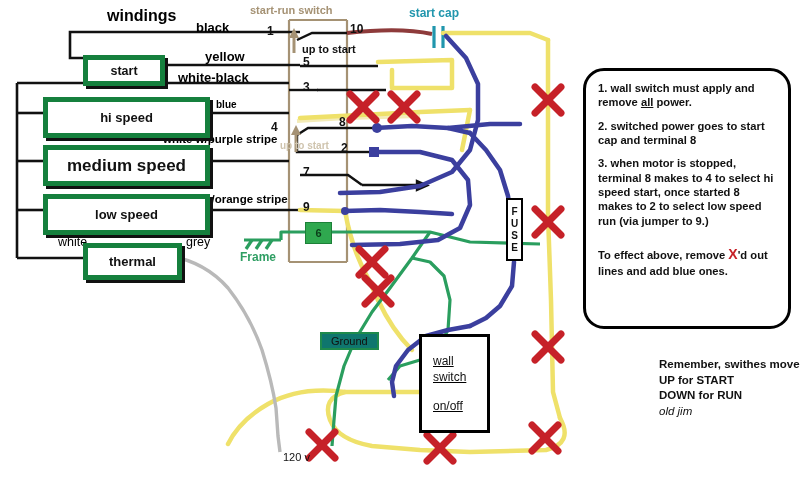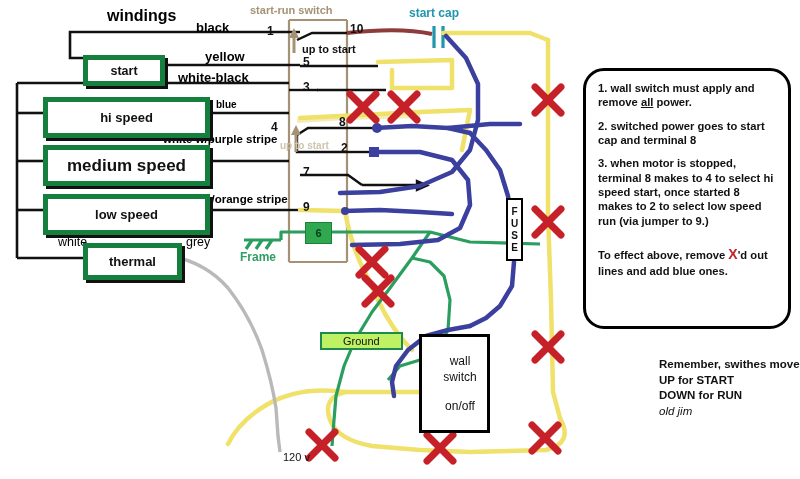--- a/index.html
+++ b/index.html
@@ -42,21 +42,22 @@
   .notes u{text-decoration:underline;}
   .xred{color:#c62128;font-weight:bold;font-size:14px;}
 
   
   .wallsw{
     position:absolute;
     background:#fff;
     border:3px solid #000;
     box-sizing:border-box;
     padding:16px 0 0 0;
-    text-align:center;
+    text-align:left;
+    text-decoration:underline;
   }
   .wallsw div{font-size:12px;color:#111;padding-left:11px;line-height:1.35;}
   .wallsw .sp{height:13px;}
 
   
   .fuse{
     position:absolute;
     border:2px solid #000;
     background:#fff;
     box-sizing:border-box;
@@ -72,24 +73,24 @@
     background:#2fa84f;
     border:1px solid #1c8038;
     color:#0b3d1a;
     font-weight:bold;font-size:11px;
     display:flex;align-items:center;justify-content:center;
   }
   
   .gtag{
     position:absolute;
     border:2px solid #1e8a4c;
-    background:#bef264;
+    background:#0f766e;
     color:#111;
     font-size:11px;
-    padding:1px 21px;
+    padding:1px 9px;
   }
   .term{position:absolute;font-weight:bold;font-size:12px;color:#111;}
   .swlabel{position:absolute;color:#a59274;font-weight:bold;font-size:11px;}
   .ghost{position:absolute;color:#cfc4ae;font-weight:bold;font-size:10px;}
   .startcap{position:absolute;color:#2196ad;font-weight:bold;font-size:12px;}
   .frame{position:absolute;color:#2f9e63;font-weight:bold;font-size:12px;}
   .v120{position:absolute;font-size:11px;color:#111;}
   .rem{position:absolute;font-size:11.5px;font-weight:bold;color:#111;line-height:1.35;margin-left:48px;}
   .rem i{font-weight:normal;font-style:italic;}
 </style>

